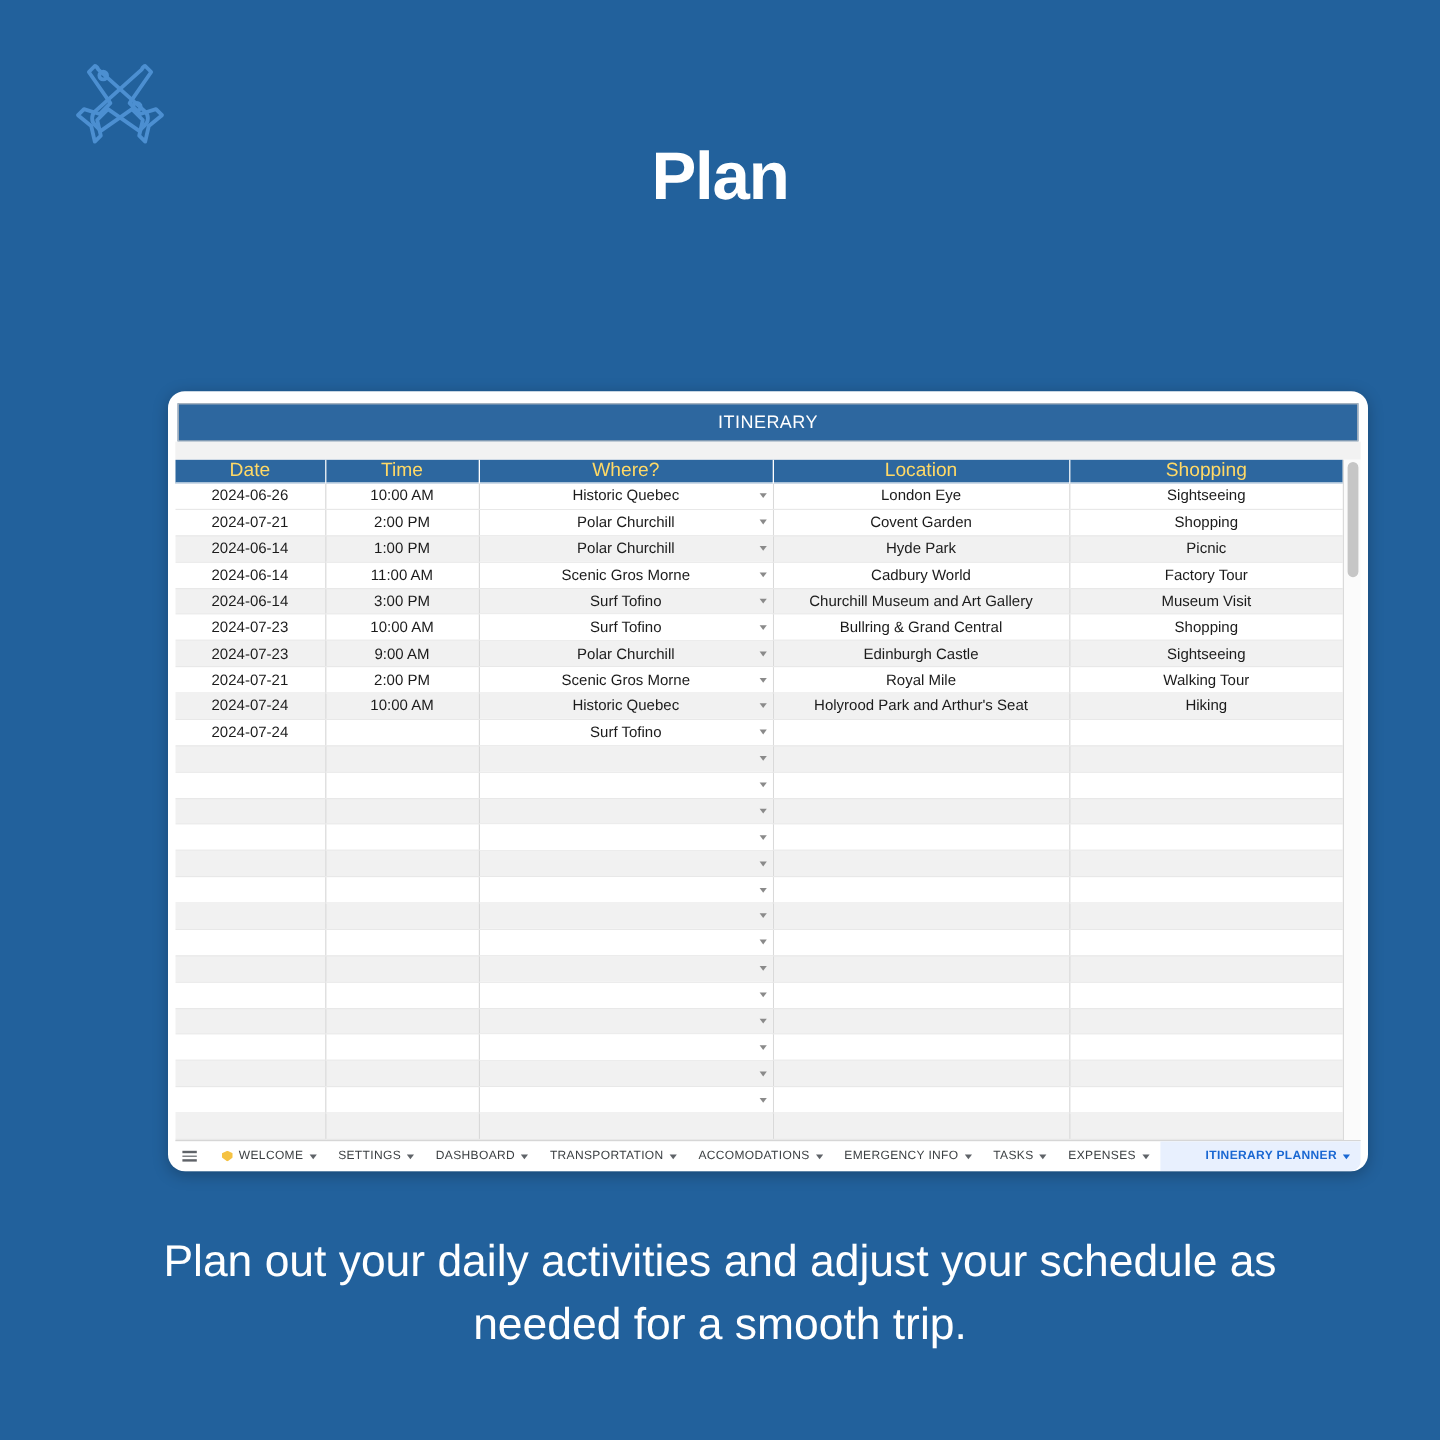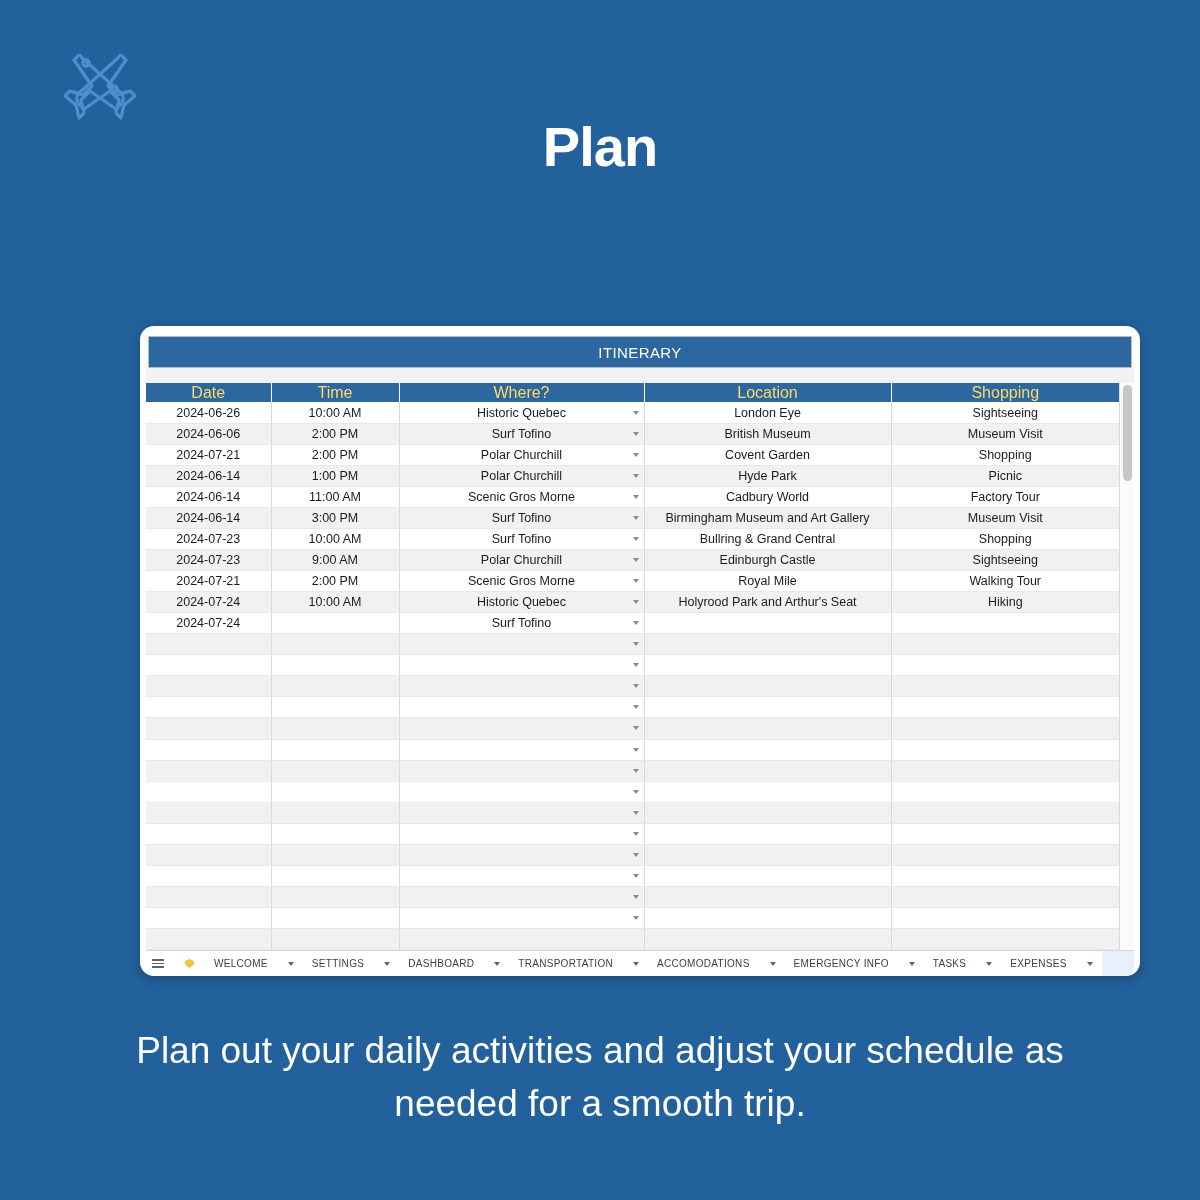--- a/index.html
+++ b/index.html
@@ -128,21 +128,21 @@
     display: flex; align-items: center;
     padding-left: 6px;
     font-size: 10px;
     color: #3c4043;
     letter-spacing: 0.3px;
     overflow: hidden;
   }
   .hamb { width: 20px; display: flex; flex-direction: column; gap: 2px; align-items: center; margin-right: 12px; }
   .hamb i { display: block; width: 12px; height: 1.6px; background: #5f6368; }
   .tab {
-    display: flex; align-items: center; gap: 20px;
+    display: flex; align-items: center; gap: 5px;
     height: 26px; padding: 0 9px;
     white-space: nowrap;
   }
   .tab .lbl { font-weight: 400; }
   .tab .dn {
     width: 0; height: 0;
     border-left: 3px solid transparent;
     border-right: 3px solid transparent;
     border-top: 4px solid #5f6368;
   }
@@ -207,27 +207,20 @@
             </tr>
           </thead>
           <tbody id="tbody">
               <tr class="odd">
                 <td>2024-06-26</td>
                 <td>10:00 AM</td>
                 <td class="where">Historic Quebec<span class="caret"></span></td>
                 <td>London Eye</td>
                 <td>Sightseeing</td>
               </tr>
-              <tr class="even">
-                <td>2024-06-06</td>
-                <td>2:00 PM</td>
-                <td class="where">Surf Tofino<span class="caret"></span></td>
-                <td>British Museum</td>
-                <td>Museum Visit</td>
-              </tr>
               <tr class="odd">
                 <td>2024-07-21</td>
                 <td>2:00 PM</td>
                 <td class="where">Polar Churchill<span class="caret"></span></td>
                 <td>Covent Garden</td>
                 <td>Shopping</td>
               </tr>
               <tr class="even">
                 <td>2024-06-14</td>
                 <td>1:00 PM</td>
@@ -239,21 +232,21 @@
                 <td>2024-06-14</td>
                 <td>11:00 AM</td>
                 <td class="where">Scenic Gros Morne<span class="caret"></span></td>
                 <td>Cadbury World</td>
                 <td>Factory Tour</td>
               </tr>
               <tr class="even">
                 <td>2024-06-14</td>
                 <td>3:00 PM</td>
                 <td class="where">Surf Tofino<span class="caret"></span></td>
-                <td>Birmingham Museum and Art Gallery</td>
+                <td>Churchill Museum and Art Gallery</td>
                 <td>Museum Visit</td>
               </tr>
               <tr class="odd">
                 <td>2024-07-23</td>
                 <td>10:00 AM</td>
                 <td class="where">Surf Tofino<span class="caret"></span></td>
                 <td>Bullring &amp; Grand Central</td>
                 <td>Shopping</td>
               </tr>
               <tr class="even">

